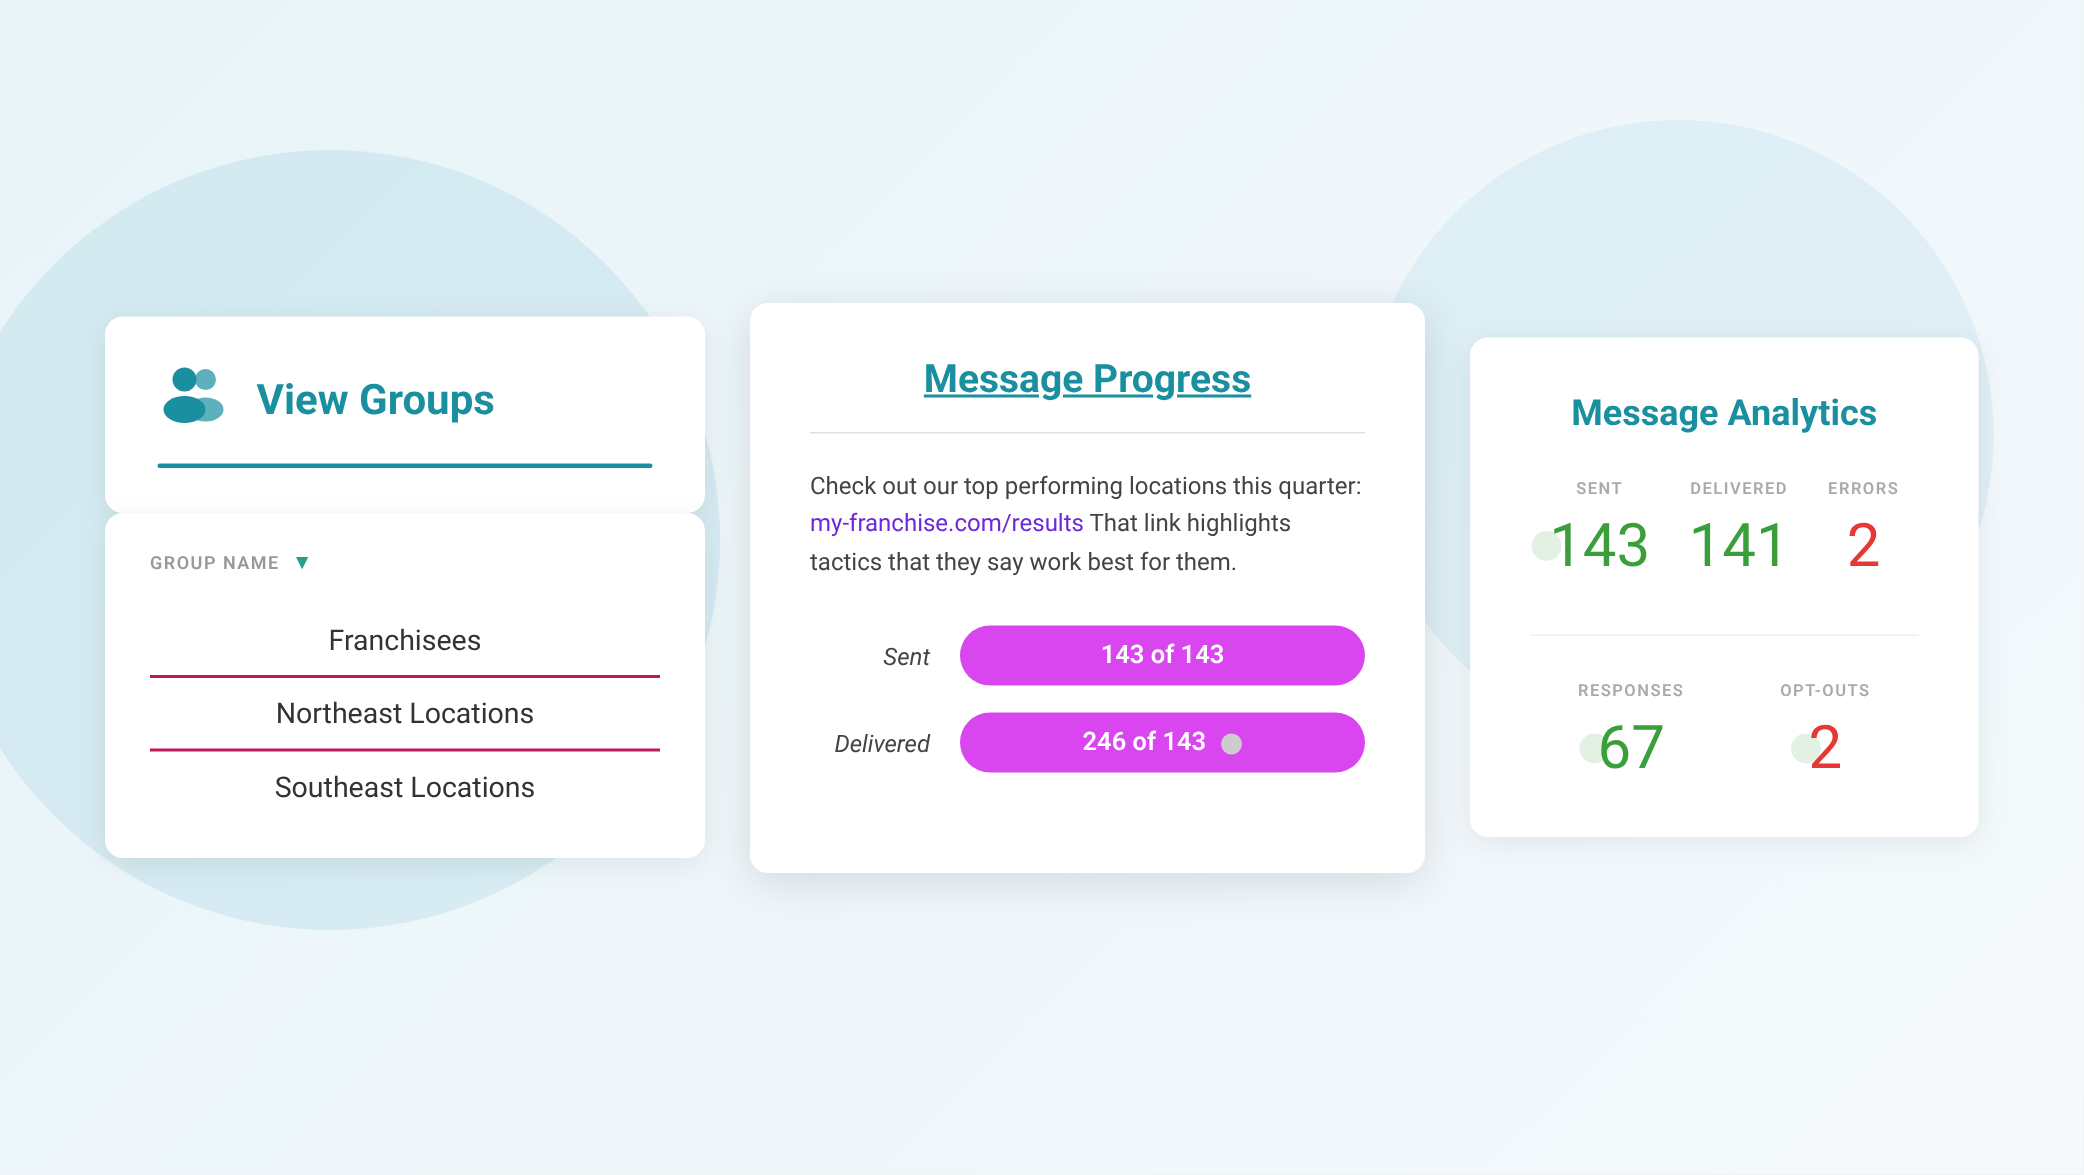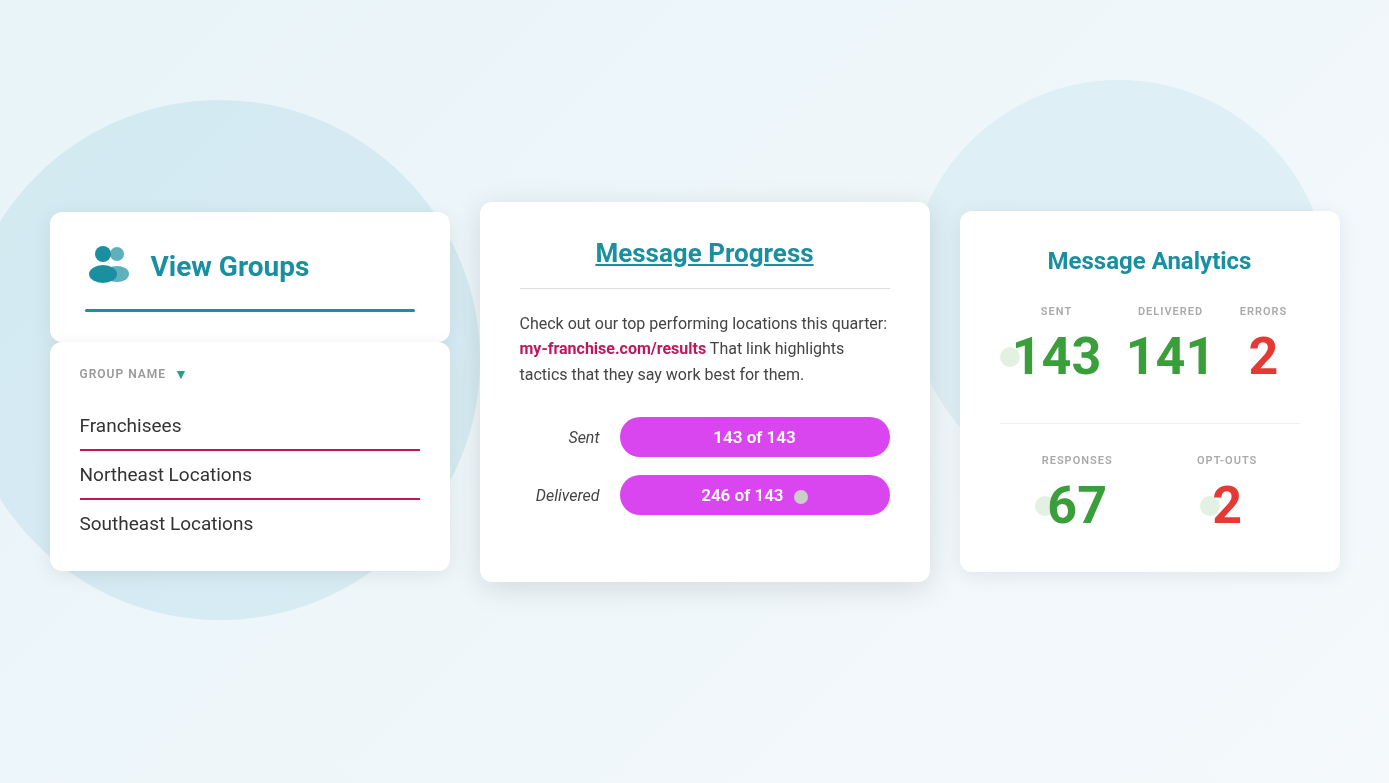--- a/index.html
+++ b/index.html
@@ -49,20 +49,21 @@
       justify-content: center;
       gap: 30px;
       padding: 40px;
     }
 
     
     .left-column {
       display: flex;
       flex-direction: column;
       width: 400px;
+      text-align: center;
     }
 
     
     .view-groups-card {
       background: #fff;
       border-radius: 12px;
       padding: 30px 35px;
       box-shadow: 0 4px 20px rgba(0,0,0,0.08);
       display: flex;
       flex-direction: column;
@@ -163,23 +164,22 @@
     }
 
     .card-body-text {
       font-size: 16px;
       color: #444;
       line-height: 1.6;
       margin-bottom: 30px;
     }
 
     .card-body-text a {
-      color: #be185d;
+      color: #6d28d9;
       text-decoration: none;
-      font-weight: bold;
     }
 
     .progress-row {
       display: flex;
       align-items: center;
       gap: 20px;
       margin-bottom: 18px;
     }
 
     .progress-label {
@@ -220,21 +220,21 @@
       margin-left: 6px;
       vertical-align: middle;
     }
 
     
     .analytics-card {
       background: #fff;
       border-radius: 12px;
       padding: 36px 40px;
       box-shadow: 0 4px 20px rgba(0,0,0,0.08);
-      width: 380px;
+      width: 339px;
     }
 
     .analytics-title {
       font-size: 24px;
       font-weight: 700;
       color: #1a8fa0;
       text-align: center;
       margin-bottom: 30px;
     }
 
@@ -251,22 +251,22 @@
     .analytics-metric-label {
       font-size: 11px;
       font-weight: 600;
       color: #aaa;
       letter-spacing: 1px;
       text-transform: uppercase;
       margin-bottom: 8px;
     }
 
     .analytics-value {
-      font-size: 52px;
-      font-weight: 700;
+      font-size: 40px;
+      font-weight: 400;
     }
 
     .value-green { color: #3a9e3a; }
     .value-red { color: #e53935; }
 
     .analytics-divider {
       width: 100%;
       height: 1px;
       background: #f0f0f0;
       margin-bottom: 30px;

